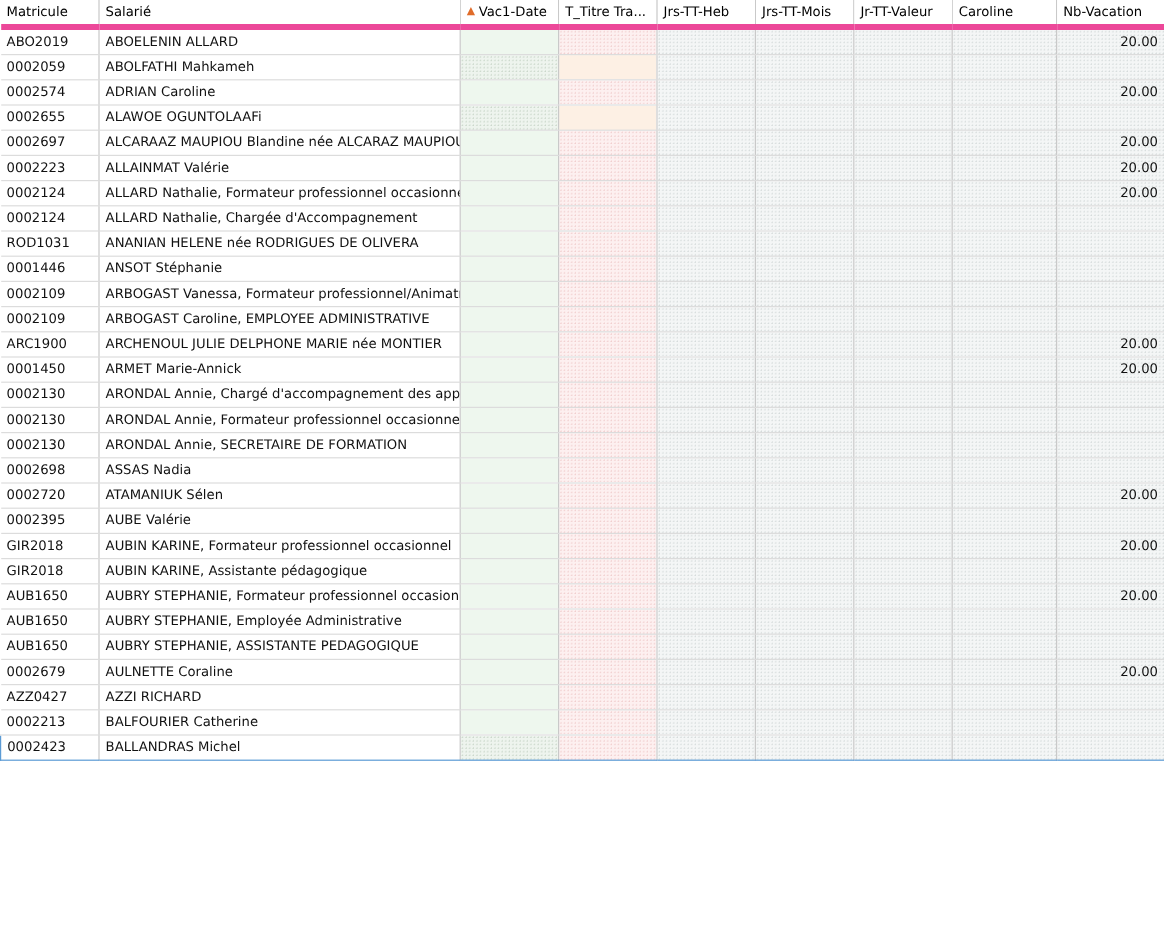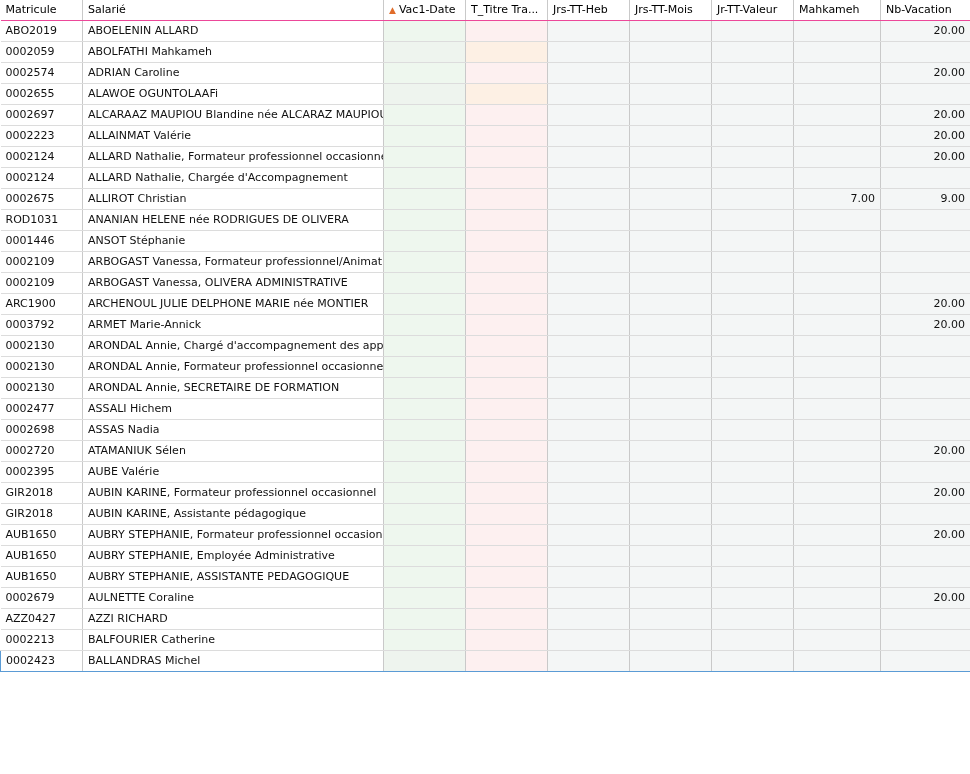--- a/index.html
+++ b/index.html
@@ -26,21 +26,21 @@
     padding: 0 5px;
     height: 20px;
     line-height: 20px;
     font-size: 11px;
     font-weight: normal;
     overflow: hidden;
     white-space: nowrap;
   }
   table.grid thead th {
     background: #ffffff;
-    border-bottom: 1px solid #ec4899;
+    border-bottom: 5px solid #ec4899;
     border-right: 1px solid #c9c9c9;
     font-weight: normal;
     color: #000000;
     text-align: left;
     vertical-align: middle;
     position: relative;
   }
   th.num, td.num { text-align: right; }
   th.sorted .sort-arrow {
     color: #e06c2a;
@@ -107,21 +107,21 @@
   </colgroup>
   <thead>
     <tr>
       <th><span>Matricule</span></th>
       <th><span>Salarié</span></th>
       <th class="sorted"><span class="sort-arrow">▲</span><span>Vac1-Date</span></th>
       <th><span>T_Titre Tra...</span></th>
       <th class="num"><span>Jrs-TT-Heb</span></th>
       <th class="num"><span>Jrs-TT-Mois</span></th>
       <th class="num"><span>Jr-TT-Valeur</span></th>
-      <th class="num"><span>Mahkameh</span></th>
+      <th class="num"><span>Caroline</span></th>
       <th class="num"><span>Nb-Vacation</span></th>
     </tr>
   </thead>
   <tbody id="grid-body">
       <tr>
         <td class="f-plain">ABO2019</td>
         <td class="f-plain">ABOELENIN ALLARD</td>
         <td class="f-green"></td>
         <td class="f-pinkdot"></td>
         <td class="f-graydot num"></td>
@@ -201,31 +201,20 @@
         <td class="f-plain">ALLARD Nathalie, Chargée d'Accompagnement</td>
         <td class="f-green"></td>
         <td class="f-pinkdot"></td>
         <td class="f-graydot num"></td>
         <td class="f-graydot num"></td>
         <td class="f-graydot num"></td>
         <td class="f-graydot num"></td>
         <td class="f-graydot num"></td>
       </tr>
       <tr>
-        <td class="f-plain">0002675</td>
-        <td class="f-plain">ALLIROT Christian</td>
-        <td class="f-green"></td>
-        <td class="f-pinkdot"></td>
-        <td class="f-graydot num"></td>
-        <td class="f-graydot num"></td>
-        <td class="f-graydot num"></td>
-        <td class="f-graydot num">7.00</td>
-        <td class="f-graydot num">9.00</td>
-      </tr>
-      <tr>
         <td class="f-plain">ROD1031</td>
         <td class="f-plain">ANANIAN HELENE née RODRIGUES DE OLIVERA</td>
         <td class="f-green"></td>
         <td class="f-pinkdot"></td>
         <td class="f-graydot num"></td>
         <td class="f-graydot num"></td>
         <td class="f-graydot num"></td>
         <td class="f-graydot num"></td>
         <td class="f-graydot num"></td>
       </tr>
@@ -246,42 +235,42 @@
         <td class="f-green"></td>
         <td class="f-pinkdot"></td>
         <td class="f-graydot num"></td>
         <td class="f-graydot num"></td>
         <td class="f-graydot num"></td>
         <td class="f-graydot num"></td>
         <td class="f-graydot num"></td>
       </tr>
       <tr>
         <td class="f-plain">0002109</td>
-        <td class="f-plain">ARBOGAST Vanessa, OLIVERA ADMINISTRATIVE</td>
+        <td class="f-plain">ARBOGAST Caroline, EMPLOYEE ADMINISTRATIVE</td>
         <td class="f-green"></td>
         <td class="f-pinkdot"></td>
         <td class="f-graydot num"></td>
         <td class="f-graydot num"></td>
         <td class="f-graydot num"></td>
         <td class="f-graydot num"></td>
         <td class="f-graydot num"></td>
       </tr>
       <tr>
         <td class="f-plain">ARC1900</td>
         <td class="f-plain">ARCHENOUL JULIE DELPHONE MARIE née MONTIER</td>
         <td class="f-green"></td>
         <td class="f-pinkdot"></td>
         <td class="f-graydot num"></td>
         <td class="f-graydot num"></td>
         <td class="f-graydot num"></td>
         <td class="f-graydot num"></td>
         <td class="f-graydot num">20.00</td>
       </tr>
       <tr>
-        <td class="f-plain">0003792</td>
+        <td class="f-plain">0001450</td>
         <td class="f-plain">ARMET Marie-Annick</td>
         <td class="f-green"></td>
         <td class="f-pinkdot"></td>
         <td class="f-graydot num"></td>
         <td class="f-graydot num"></td>
         <td class="f-graydot num"></td>
         <td class="f-graydot num"></td>
         <td class="f-graydot num">20.00</td>
       </tr>
       <tr>
@@ -302,31 +291,20 @@
         <td class="f-pinkdot"></td>
         <td class="f-graydot num"></td>
         <td class="f-graydot num"></td>
         <td class="f-graydot num"></td>
         <td class="f-graydot num"></td>
         <td class="f-graydot num"></td>
       </tr>
       <tr>
         <td class="f-plain">0002130</td>
         <td class="f-plain">ARONDAL Annie, SECRETAIRE DE  FORMATION</td>
-        <td class="f-green"></td>
-        <td class="f-pinkdot"></td>
-        <td class="f-graydot num"></td>
-        <td class="f-graydot num"></td>
-        <td class="f-graydot num"></td>
-        <td class="f-graydot num"></td>
-        <td class="f-graydot num"></td>
-      </tr>
-      <tr>
-        <td class="f-plain">0002477</td>
-        <td class="f-plain">ASSALI Hichem</td>
         <td class="f-green"></td>
         <td class="f-pinkdot"></td>
         <td class="f-graydot num"></td>
         <td class="f-graydot num"></td>
         <td class="f-graydot num"></td>
         <td class="f-graydot num"></td>
         <td class="f-graydot num"></td>
       </tr>
       <tr>
         <td class="f-plain">0002698</td>

